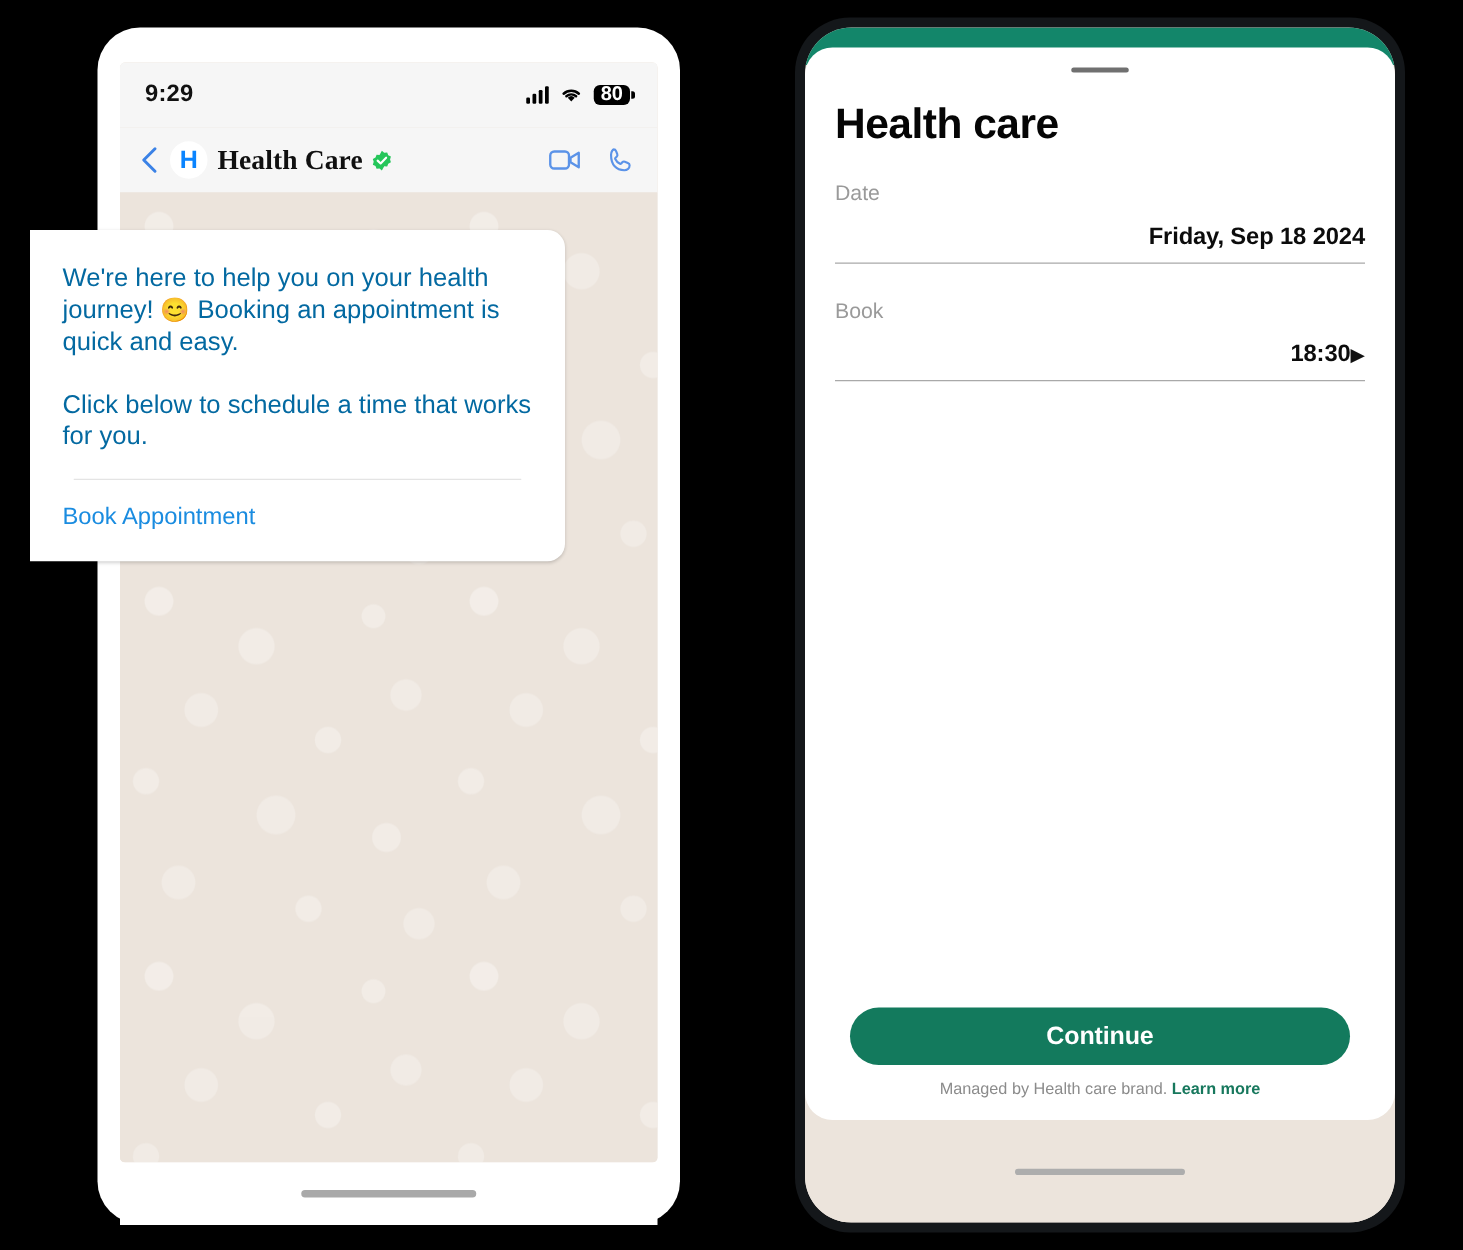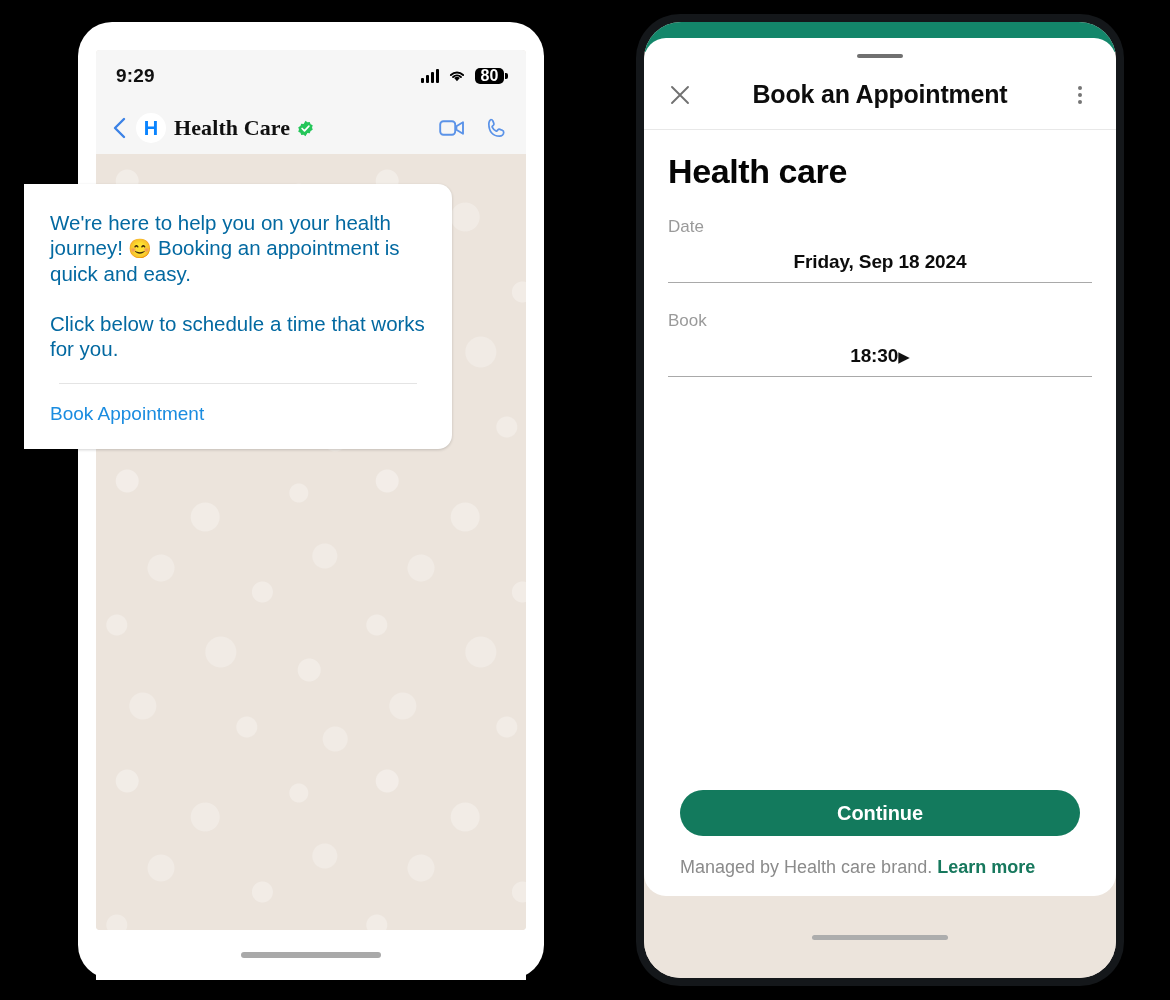--- a/index.html
+++ b/index.html
@@ -201,21 +201,21 @@
   .sheet-body { flex: 1; padding: 0 24px; position: relative; }
   .form-title {
     font-size: 34px; font-weight: bold; color: #050505;
     margin: 22px 0 26px 0; letter-spacing: -.4px;
   }
   .field { margin-bottom: 28px; }
   .field-label {
     font-size: 17px; color: #9a9a9a; margin-bottom: 14px;
   }
   .field-row {
-    display: flex; align-items: center; justify-content: center;
+    display: flex; align-items: center; justify-content: flex-end;
     border-bottom: 1px solid #a9a9a9;
     padding-bottom: 9px;
   }
   .field-value { font-size: 19px; color: #0c0c0c; font-weight: bold; letter-spacing: -.1px; }
   .caret { color: #111; font-size: 15px; line-height: 1; }
   .thanks {
     text-align: center;
     color: #1e7a5e;
     font-size: 19.5px;
     margin-top: 118px;
@@ -225,21 +225,21 @@
   .continue-btn {
     width: 100%; height: 46px;
     background: #137a5d;
     border: none; border-radius: 23px;
     color: #ffffff; font-size: 20px; font-weight: bold;
     font-family: "Liberation Sans", sans-serif;
     cursor: pointer;
     letter-spacing: -.1px;
   }
   .managed {
-    text-align: left; font-size: 18px; color: #8b8b8b; margin-top: 21px;
+    text-align: center; font-size: 13px; color: #8b8b8b; margin-top: 11px;
   }
   .managed a { color: #17785d; font-weight: bold; text-decoration: none; }
 
   .right-nav {
     position: absolute; left: 0; right: 0; bottom: 0; height: 82px;
     background: #ece4dc;
     display: flex; align-items: center; justify-content: center;
   }
   .right-nav .homebar { width: 136px; height: 5px; background: #adadad; }
 </style>
@@ -320,35 +320,20 @@
   </div>
 
   <div class="phone-right">
     <div class="right-inner">
 
       <div class="wa-green-strip"></div>
 
       <div class="sheet">
         <div class="drag-handle"></div>
 
-        <div class="sheet-header">
-          <div class="icon-btn">
-            <svg width="22" height="22" viewBox="0 0 22 22">
-              <path d="M3 3 L19 19 M19 3 L3 19" stroke="#717171" stroke-width="1.9" stroke-linecap="round"></path>
-            </svg>
-          </div>
-          <div class="sheet-title">Book an Appointment</div>
-          <div class="icon-btn">
-            <div class="kebab">
-                <i></i>
-                <i></i>
-                <i></i>
-              </div>
-          </div>
-        </div>
 
         <div class="sheet-body">
           <div class="form-title">Health care</div>
 
           <div class="field">
             <div class="field-label">Date</div>
             <div class="field-row">
               <div class="field-value">Friday, Sep 18 2024</div>
             </div>
           </div>

